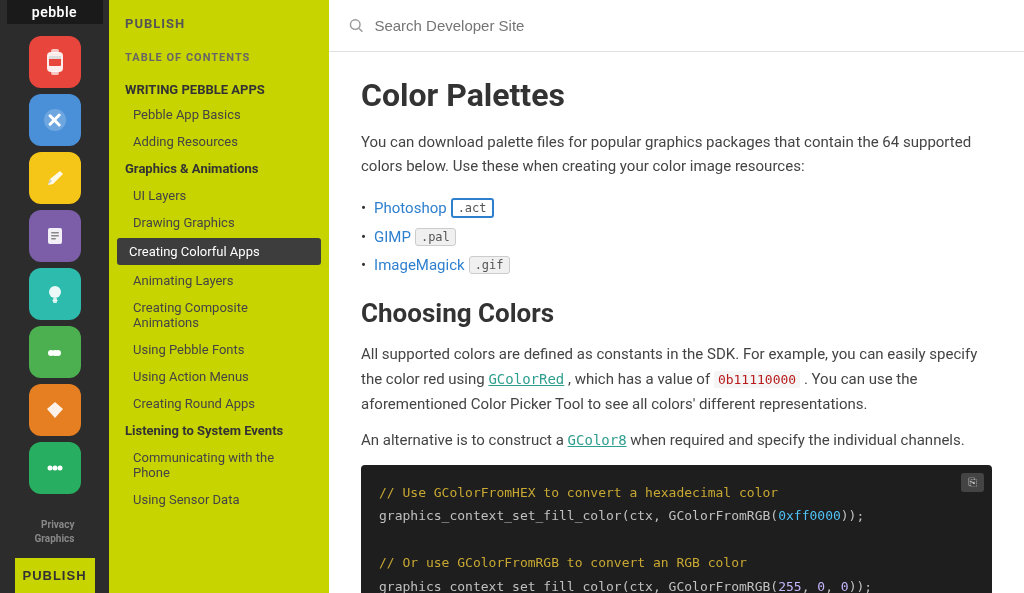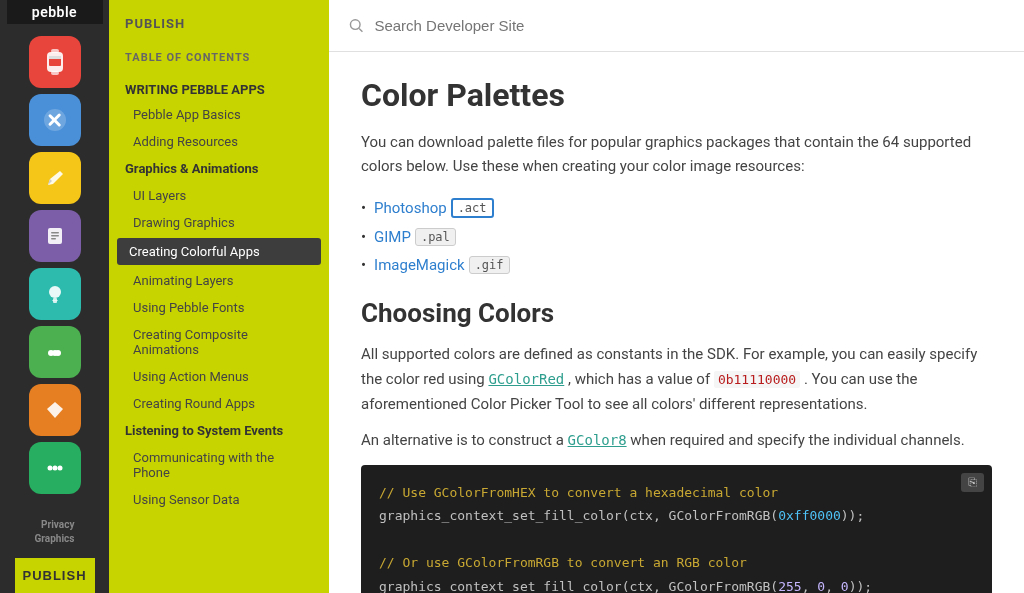--- a/index.html
+++ b/index.html
@@ -325,22 +325,22 @@
   <div class="nav-header" style="font-size:11px;font-weight:700;color:#666;padding-top:12px;">TABLE OF CONTENTS</div>
   <div class="nav-section-title">WRITING PEBBLE APPS</div>
 
   <div class="nav-item">Pebble App Basics</div>
   <div class="nav-item">Adding Resources</div>
   <div class="nav-subsection">Graphics &amp; Animations</div>
   <div class="nav-item">UI Layers</div>
   <div class="nav-item">Drawing Graphics</div>
   <div class="nav-item active">Creating Colorful Apps</div>
   <div class="nav-item">Animating Layers</div>
+  <div class="nav-item">Creating Composite Animations</div>
   <div class="nav-item">Using Pebble Fonts</div>
-  <div class="nav-item">Creating Composite Animations</div>
   <div class="nav-item">Using Action Menus</div>
   <div class="nav-item">Creating Round Apps</div>
   <div class="nav-subsection">Listening to System Events</div>
   <div class="nav-item">Communicating with the Phone</div>
   <div class="nav-item">Using Sensor Data</div>
 </div>
 
 <div class="main-content">
   <div class="search-bar">
     <svg width="16" height="16" viewBox="0 0 16 16">

